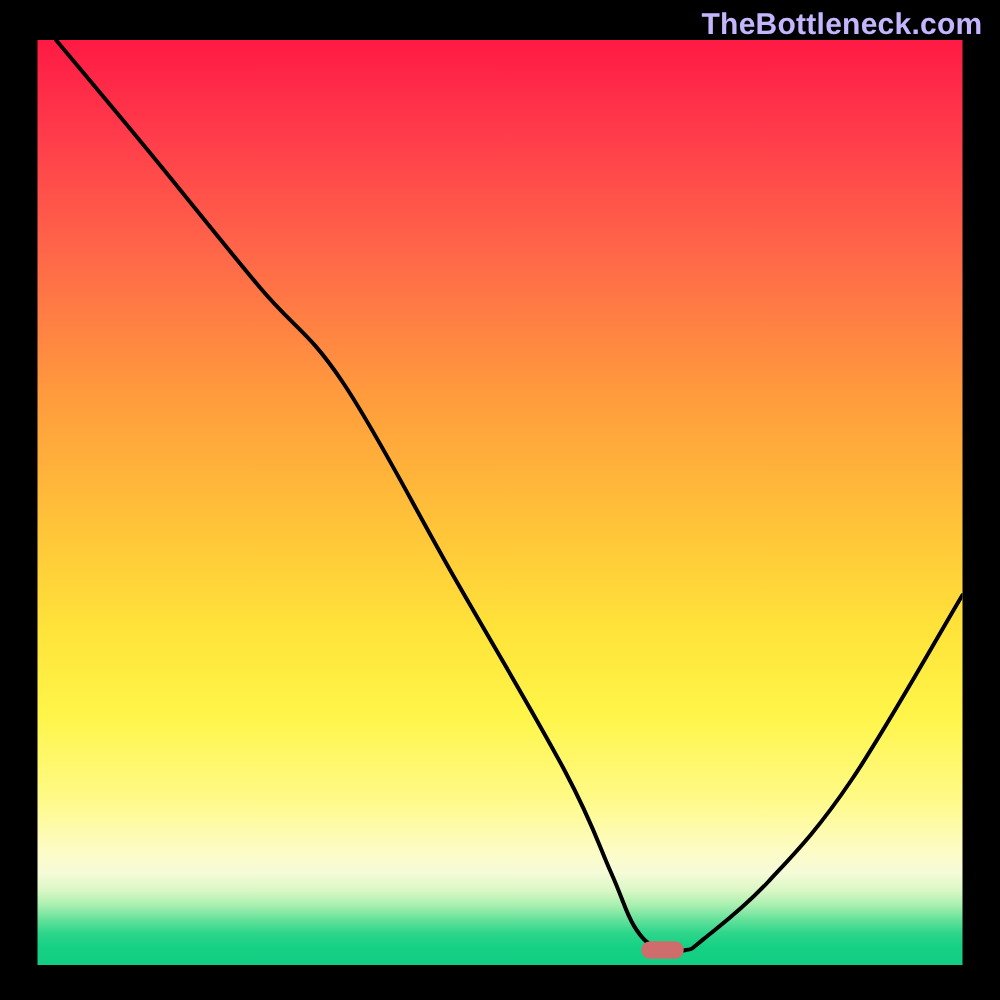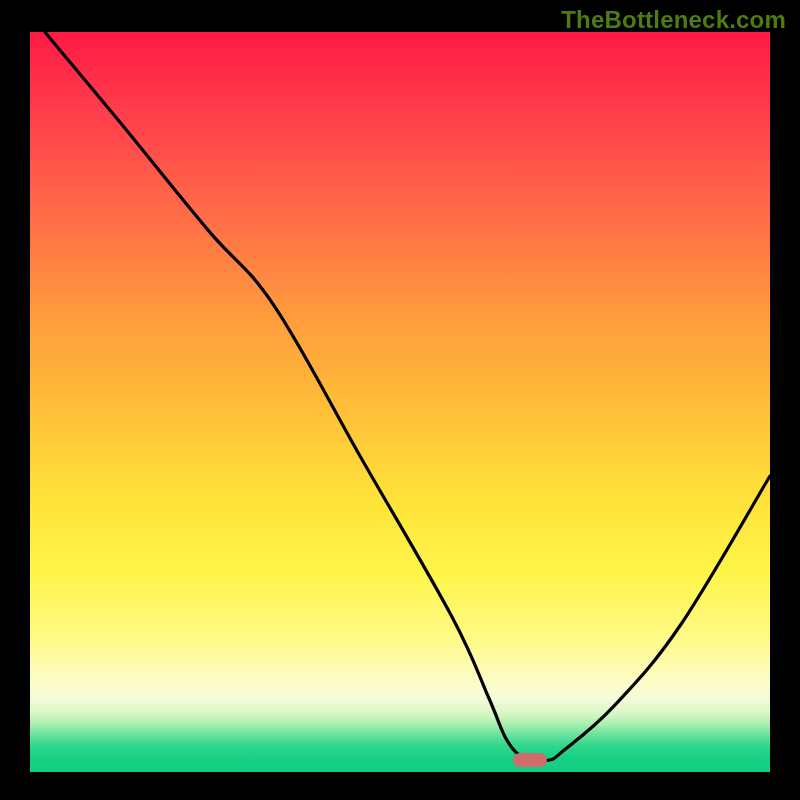--- a/index.html
+++ b/index.html
@@ -18,21 +18,21 @@
     height: 800px;
     background: #000;
   }
   .watermark {
     position: absolute;
     top: 6px;
     right: 14px;
     font-family: Arial, Helvetica, sans-serif;
     font-size: 24px;
     font-weight: 600;
-    color: #4d7c0f;
+    color: #c4b5fd;
     letter-spacing: 0.2px;
   }
   .plot {
     position: absolute;
     left: 30px;
     top: 32px;
     width: 740px;
     height: 740px;
   }
   .gradient {

